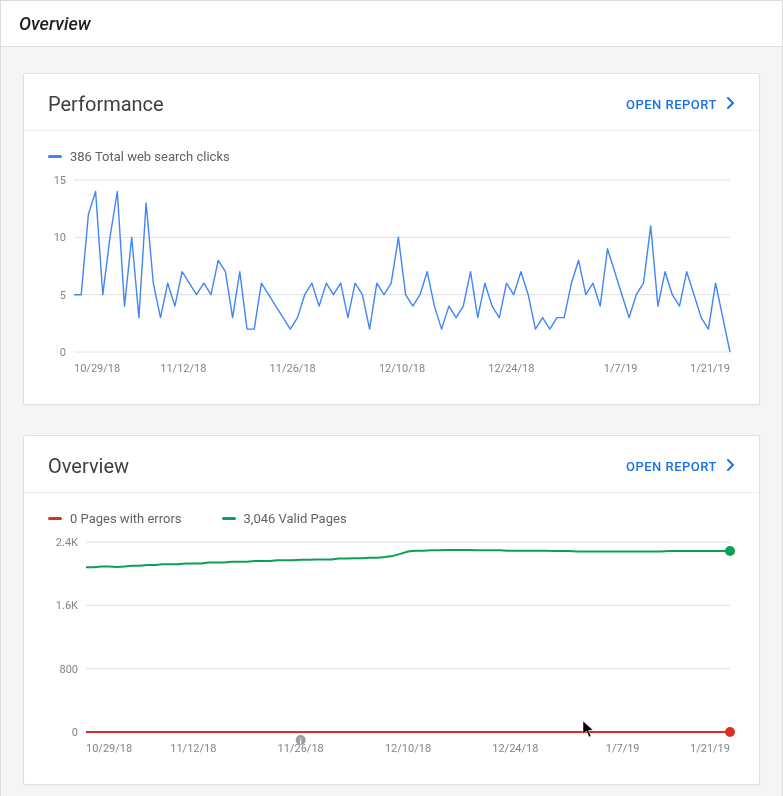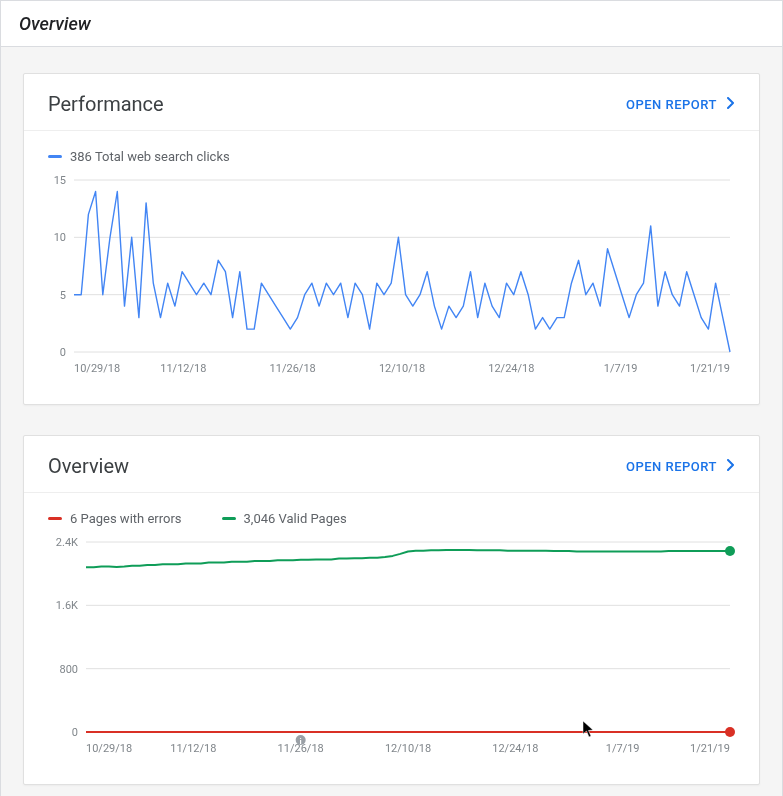--- a/index.html
+++ b/index.html
@@ -143,21 +143,21 @@
           <span class="chevron">
             <svg width="8" height="12" viewBox="0 0 8 12">
                 <path d="M1 1 L6 6 L1 11" stroke="#1a73e8" stroke-width="2" fill="none" stroke-linecap="round" stroke-linejoin="round"></path>
               </svg>
           </span>
         </a>
       </div>
       <div class="legend">
         <span class="legend-item">
           <span class="legend-swatch" style="background:#d93025"></span>
-          <span>6 Pages with errors</span>
+          <span>0 Pages with errors</span>
         </span>
         <span class="legend-item">
           <span class="legend-swatch" style="background:#0f9d58"></span>
           <span>3,046 Valid Pages</span>
         </span>
       </div>
       <div class="chart-wrap" style="position:relative;">
         <svg id="cov-svg" width="690" height="230">
             <line x1="38" x2="682" y1="202" y2="202" class="grid-line"></line>
             <text x="30" y="206" text-anchor="end" class="axis-text">0</text>

